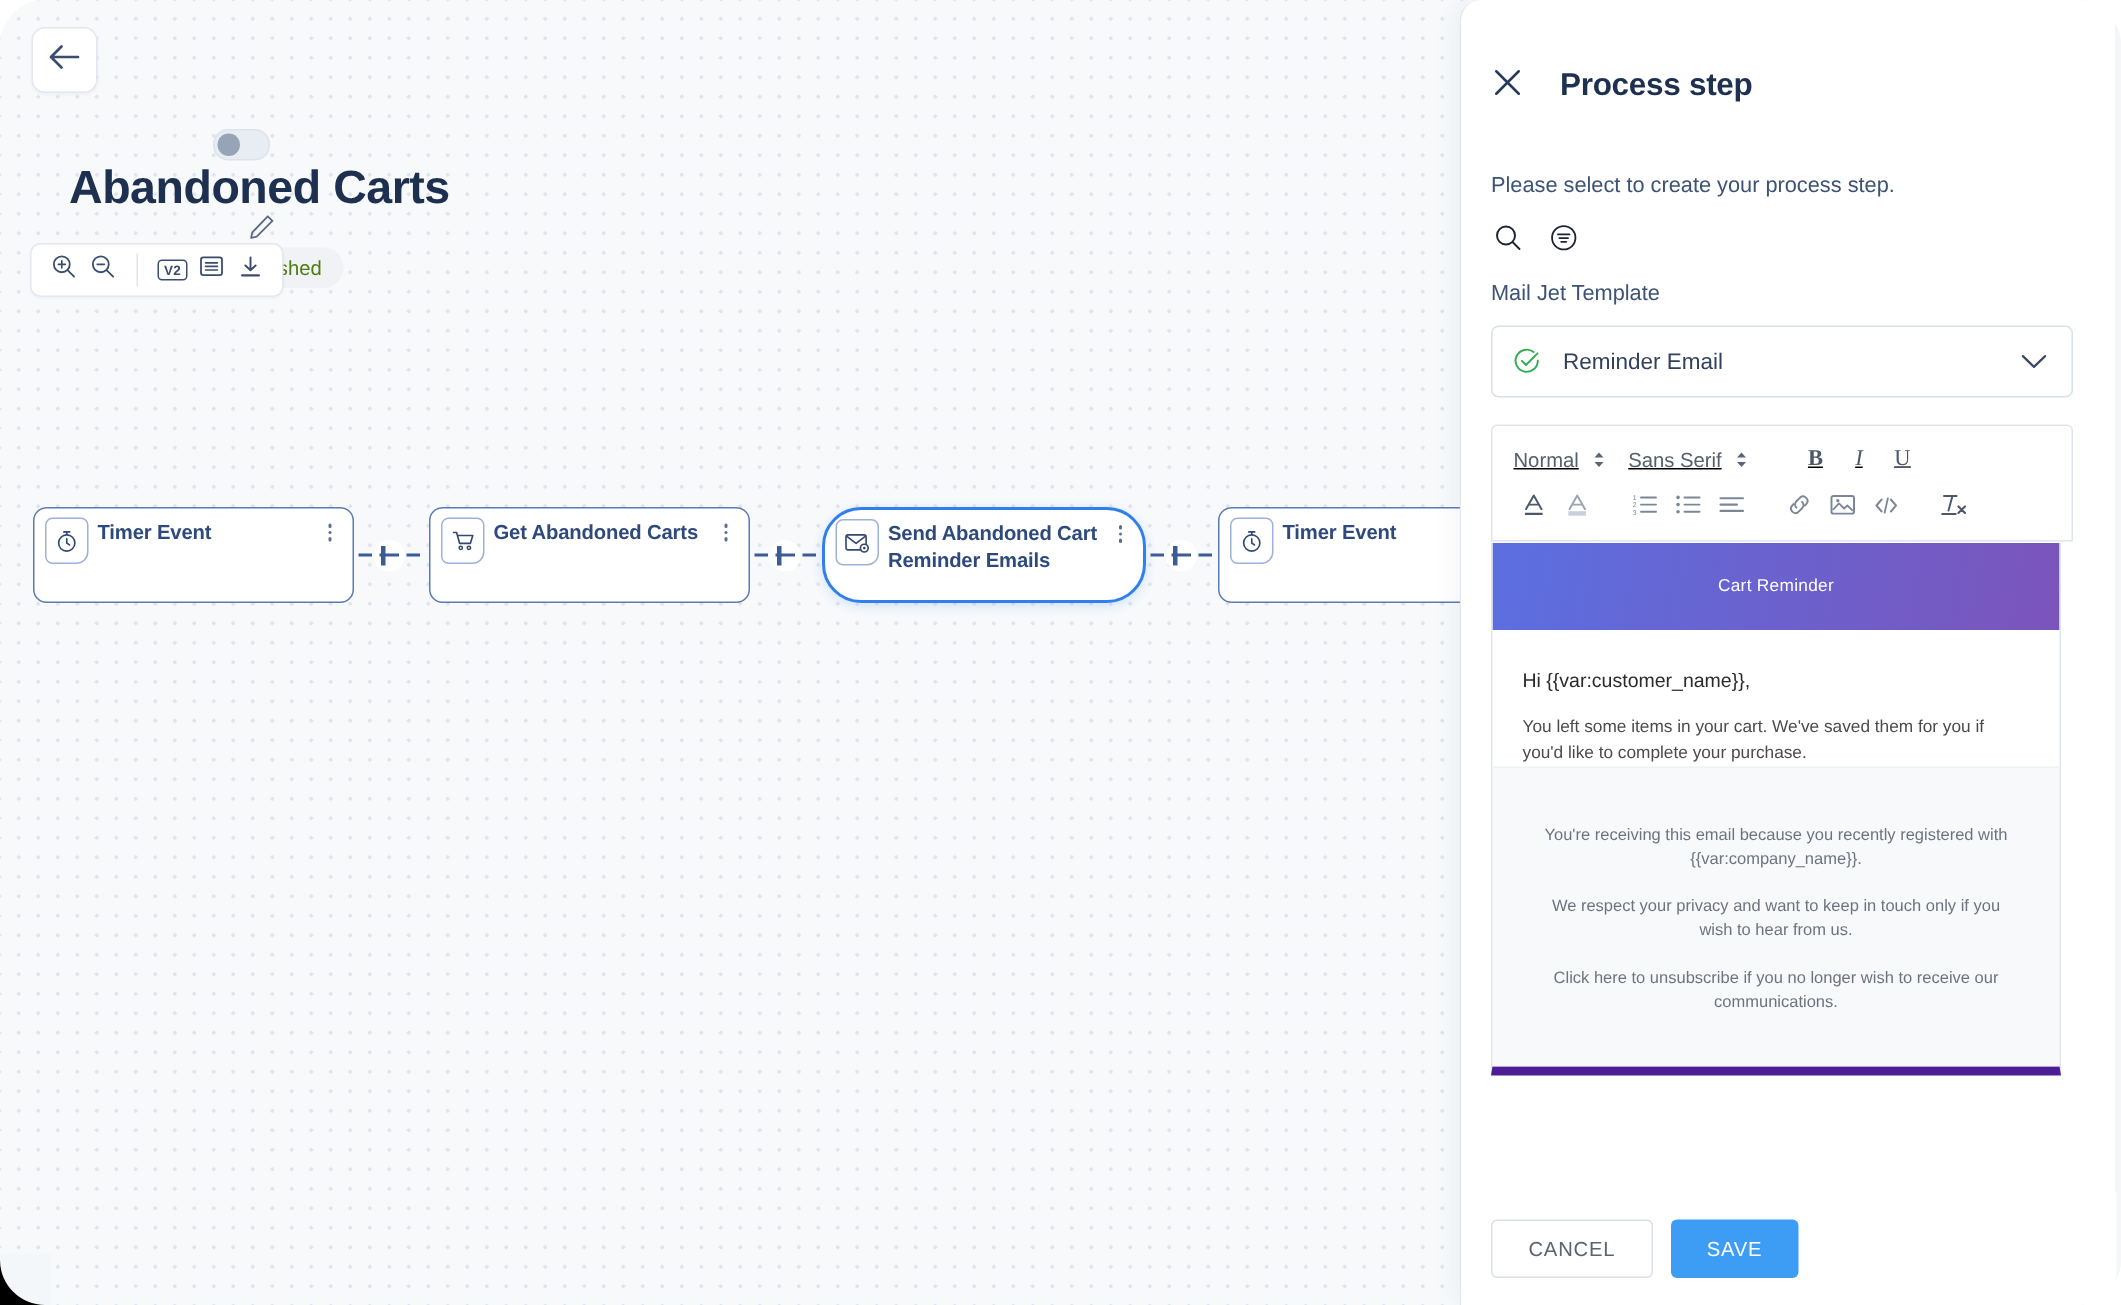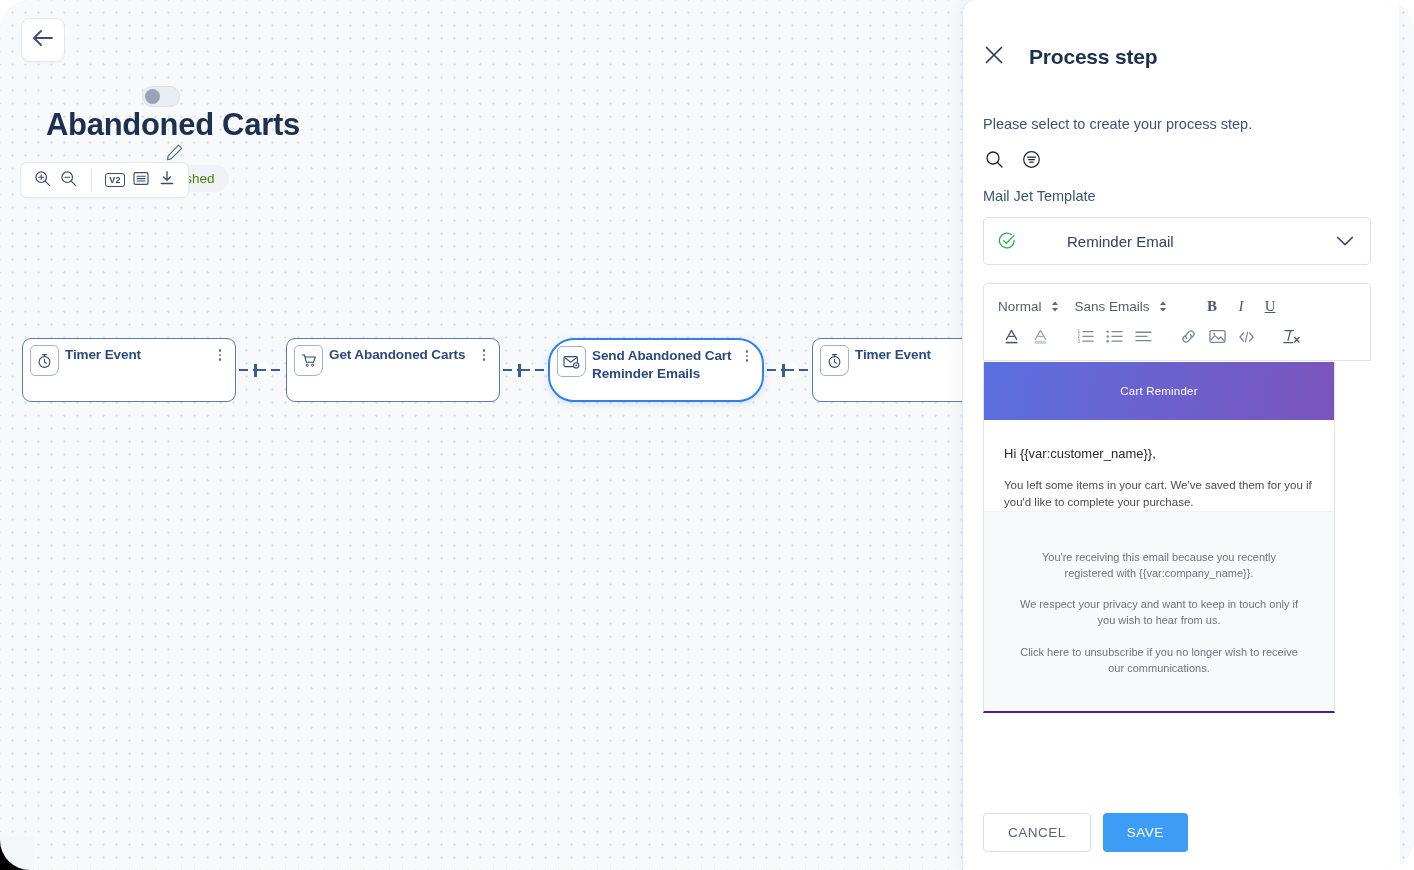--- a/index.html
+++ b/index.html
@@ -217,21 +217,21 @@
     content: "";
     position: absolute;
     background: #3b5d96;
   }
   .conn .plus::before { left: 4px; top: 9.4px; width: 13px; height: 2.2px; }
   .conn .plus::after  { top: 4px; left: 5.4px; width: 2.2px; height: 13px; }
 
   
   #panel {
     position: absolute;
-    right: 15px; top: 0;
+    right: 4px; top: 0;
     width: 437px;
     height: 870px;
     background: #ffffff;
     border-left: 1px solid #e1e7f0;
     border-top-left-radius: 14px;
     box-shadow: -3px 0 16px rgba(40,60,100,0.05);
     box-sizing: border-box;
     padding-left: 32px;
   }
   #panel-head {
@@ -281,40 +281,40 @@
     position: absolute;
     left: 20px; top: 217px;
     width: 388px;
     height: 48px;
     border: 1px solid #d7e0ec;
     border-radius: 5px;
     display: flex;
     align-items: center;
     box-sizing: border-box;
     background: #fff;
-    gap: 36px;
   }
   #select-check { margin-left: 14px; display:flex; }
   #select-value {
     margin-left: 15px;
     font-size: 15px;
     color: #33415c;
     flex: 1;
   }
   #select-caret { margin-right: 16px; color: #3c4a63; display:flex; }
 
   
   #editor {
     position: absolute;
     left: 20px; top: 283px;
     width: 388px;
     border: 1px solid #dde4ee;
     border-radius: 4px 4px 0 0;
     box-sizing: border-box;
     background: #fff;
+    text-decoration: underline;
   }
   .tb-row {
     display: flex;
     align-items: center;
     padding: 0 14px;
     height: 32px;
     color: #8a97a8;
   }
   .tb-row.row1 { padding-top: 6px; }
   .tb-row.row2 { padding-bottom: 6px; }
@@ -340,25 +340,25 @@
   }
   .tb-gap { width: 16px; }
   .fmt-b { font-weight: bold; font-size: 15px; color: #4c5968; font-family: "Liberation Serif", serif; }
   .fmt-i { font-style: italic; font-size: 15px; color: #4c5968; font-family: "Liberation Serif", serif; }
   .fmt-u { text-decoration: underline; font-size: 15px; color: #4c5968; font-family: "Liberation Serif", serif; }
 
   
   #preview {
     position: absolute;
     left: 20px; top: 362px;
-    width: 352px;
+    width: 380px;
     box-sizing: border-box;
     border-left: 1px solid #dde4ee;
     border-right: 1px solid #dde4ee;
-    border-bottom: 2px solid #4c1d95;
+    border-bottom: 6px solid #4c1d95;
     background: #ffffff;
     overflow: hidden;
   }
   #email-banner {
     height: 58px;
     background: linear-gradient(100deg, #5b6fe0 0%, #7b54bb 100%);
     display: flex;
     align-items: center;
     justify-content: center;
   }
@@ -669,21 +669,21 @@
         <div class="tb-pick">
           <span>Normal</span>
           <span class="arrows">
             <svg width="8" height="11" viewBox="0 0 8 11" fill="none">
               <path d="M4 0.6 L7 4 H1 Z" fill="#59667a"></path>
               <path d="M4 10.4 L7 7 H1 Z" fill="#59667a"></path>
             </svg>
           </span>
         </div>
         <div class="tb-pick">
-          <span>Sans Emails</span>
+          <span>Sans Serif</span>
           <span class="arrows">
             <svg width="8" height="11" viewBox="0 0 8 11" fill="none">
               <path d="M4 0.6 L7 4 H1 Z" fill="#59667a"></path>
               <path d="M4 10.4 L7 7 H1 Z" fill="#59667a"></path>
             </svg>
           </span>
         </div>
         <div class="tb-gap"></div>
         <div class="tb-ic">
           <span class="fmt-b">B</span>

